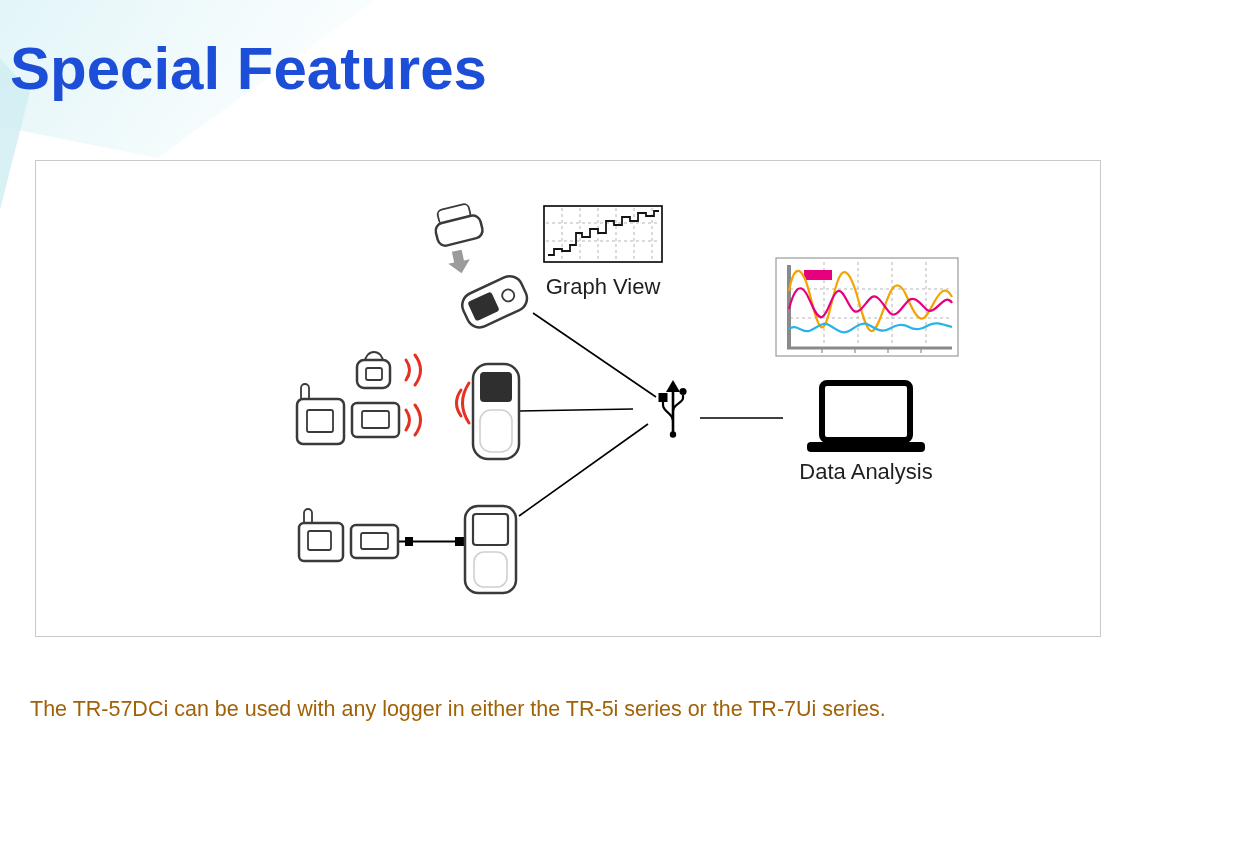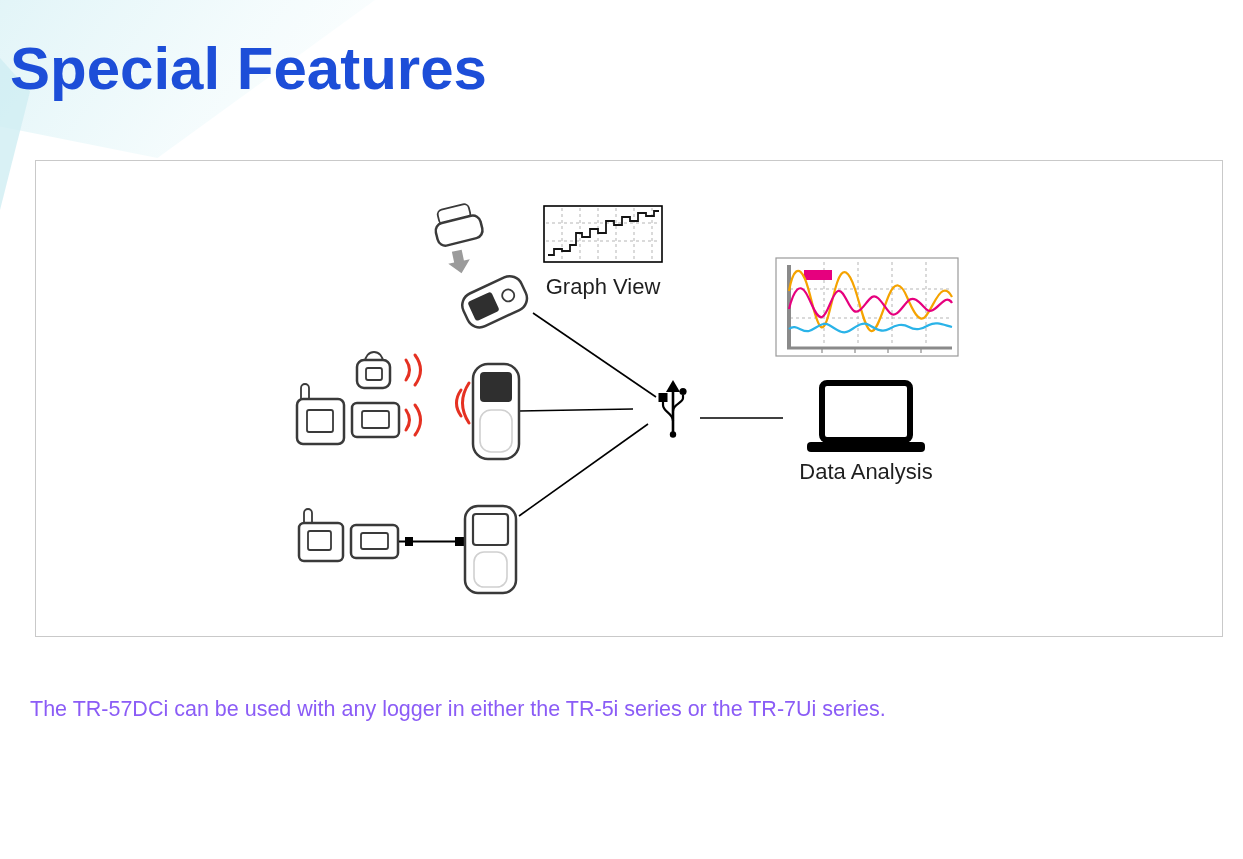--- a/index.html
+++ b/index.html
@@ -18,27 +18,27 @@
     position:absolute; top:58px; left:0; width:30px; height:152px;
     background:var(--accent-teal,#cfeef3);
     clip-path:polygon(0 0, 100% 22%, 0 100%);
     opacity:.8;
   }
   h1.page-title {
     position:absolute; top:36px; left:10px; margin:0; z-index:2;
     font-size:60px; font-weight:800; color:#1d4ed8; line-height:1.1;
   }
   .figure {
-    position:absolute; top:160px; left:35px; width:1188px; height:477px;
+    position:absolute; top:160px; left:35px; width:1066px; height:477px;
     border:1px solid #c9c9c9; background:#fff; box-sizing:border-box;
   }
   .figure svg { display:block; }
   .bodytext {
     position:absolute; top:691px; left:30px; width:1192px;
-    font-size:21.5px; line-height:36px; color:#8b5cf6;
+    font-size:21.5px; line-height:36px; color:#a16207;
   }
   .bodytext p { margin:0; }
 
   
   .dev      { fill:#fff; stroke:#3a3a3a; stroke-width:2.5; }
   .dev-thin { fill:#fff; stroke:#3a3a3a; stroke-width:1.8; }
   .screen-dark { fill:#2f2f2f; }
   .conn { stroke:#000; stroke-width:1.6; }
   .grid { stroke:#b5b5b5; stroke-width:1; stroke-dasharray:3 3; }
   .axis { stroke:#8a8a8a; }

